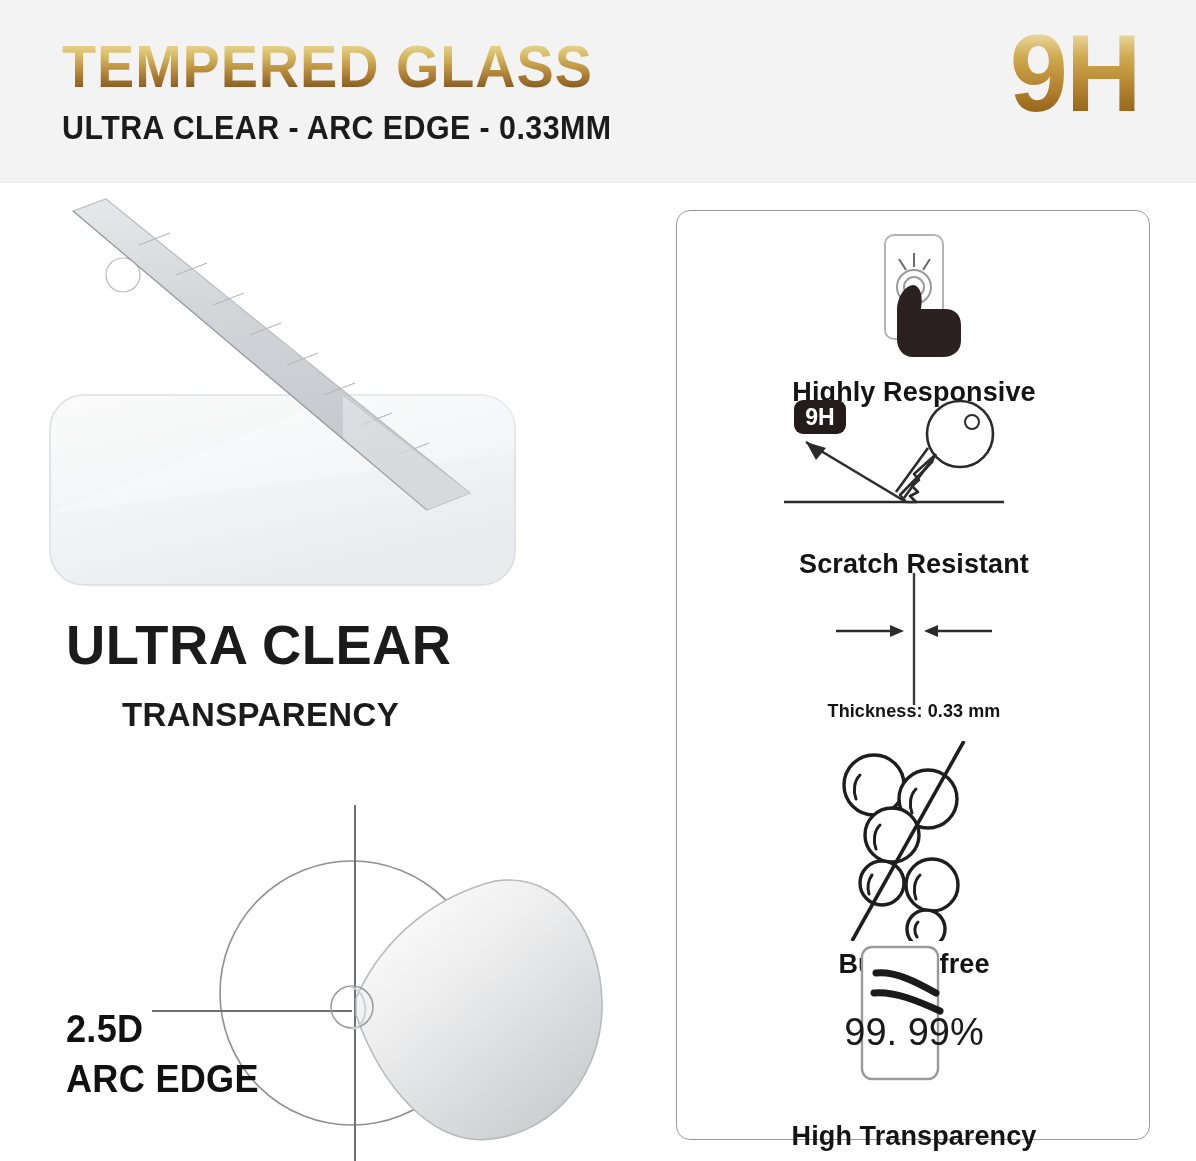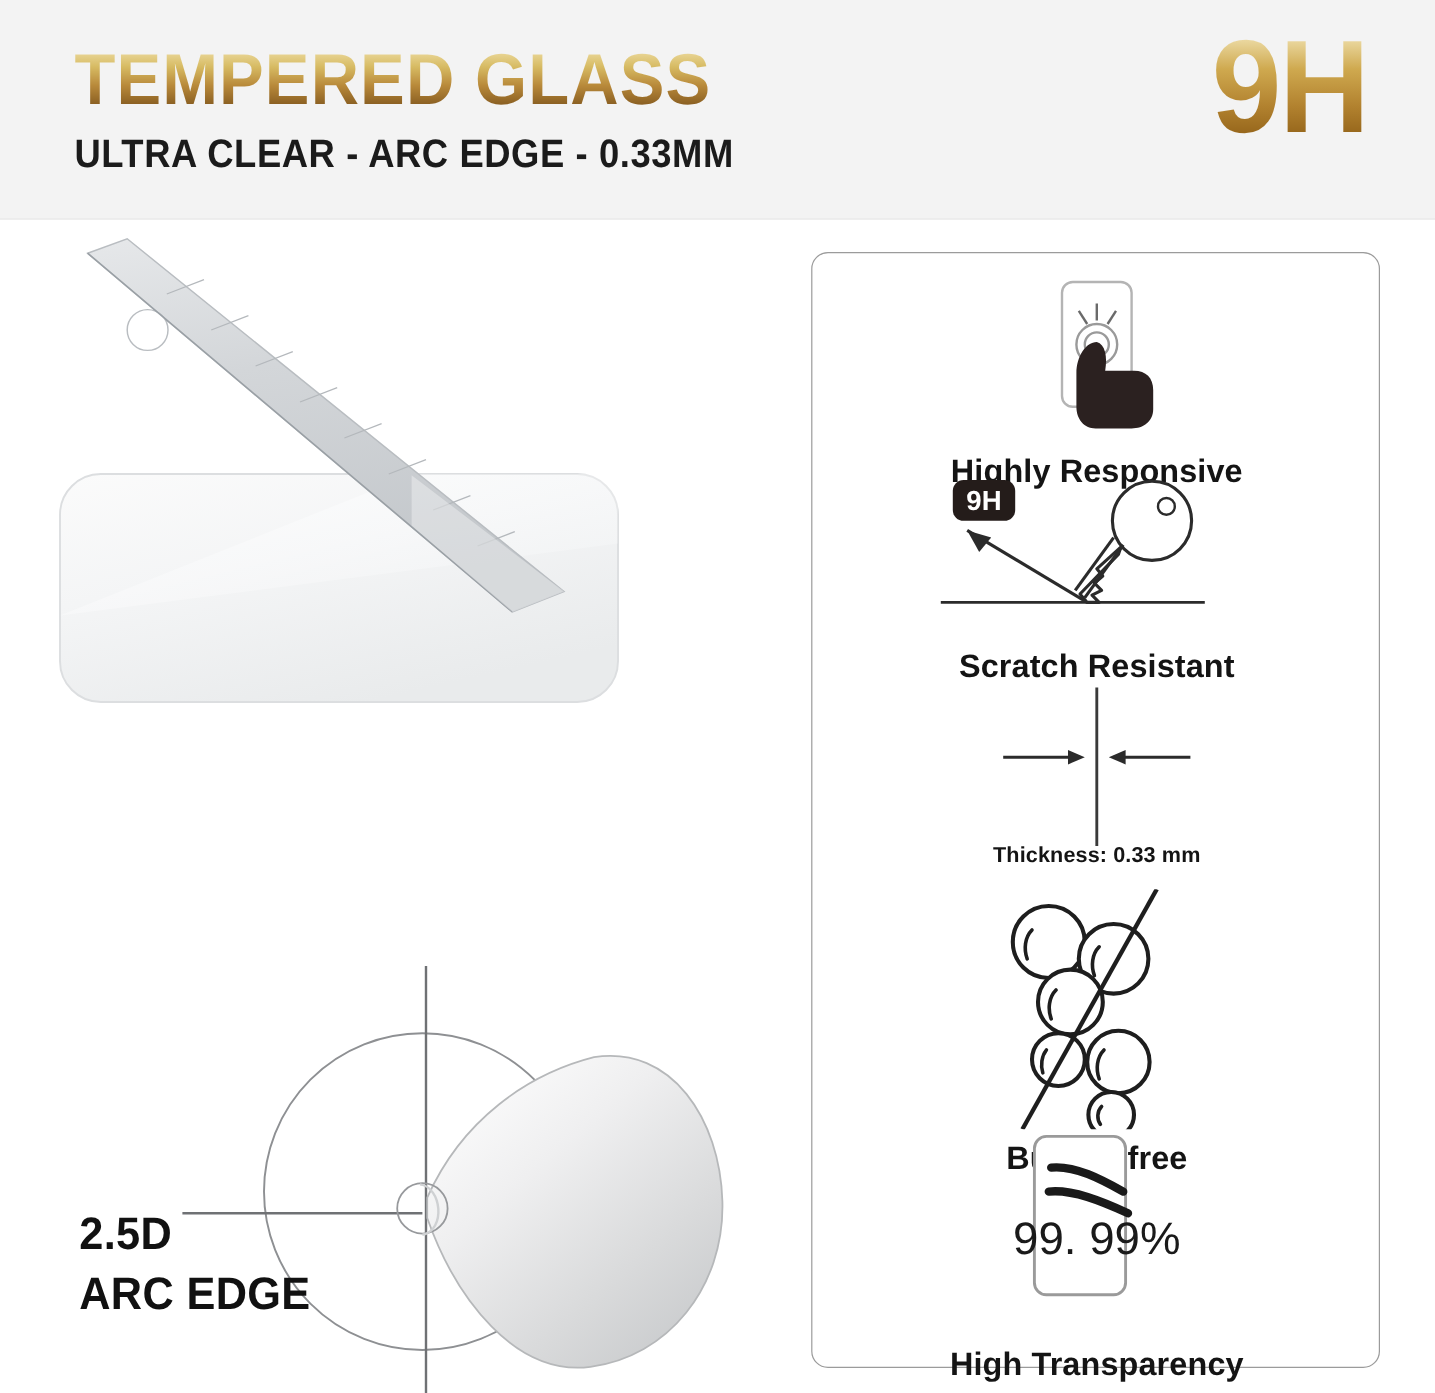--- a/index.html
+++ b/index.html
@@ -82,21 +82,21 @@
     display:flex; flex-direction:column; align-items:center;
   }
   .feature .icon { display:block; }
   .feature .flabel {
     font-size:27px; font-weight:bold; color:#141414; letter-spacing:0.1px;
     white-space:nowrap;
   }
   .f-responsive { top:14px; }
   .f-responsive .flabel { margin-top:8px; }
   .f-scratch { top:183px; }
-  .f-scratch .flabel { margin-top:11px; }
+  .f-scratch .flabel { margin-top:21px; }
   .f-thickness { top:358px; }
   .f-thickness .flabel { margin-top:-12px; font-size:18px; }
   .f-bubble { top:530px; }
   .f-bubble .flabel { margin-top:4px; }
   .f-transparency { top:730px; }
   .f-transparency .flabel { margin-top:26px; }
 </style>
 </head>
 <body>
 
@@ -148,20 +148,24 @@
 
         <circle cx="123" cy="92" r="17" fill="#ffffff" stroke="#b9bdc1" stroke-width="1.2"></circle>
 
         <path d="M73 28 L427 327" stroke="#9aa0a5" stroke-width="1.3" fill="none"></path>
       </g>
 
       <path d="M343 213 L470 310 L427 327 L343 255 Z" fill="#ffffff" opacity="0.35"></path>
     </svg>
   </div>
 
+  <div class="ultra-clear-block">
+    <div class="ultra-clear">ULTRA CLEAR</div>
+    <div class="transparency">TRANSPARENCY</div>
+  </div>
 
   <div class="arc-edge-area">
     <svg width="660" height="378" viewBox="0 0 660 378">
       <defs>
         <linearGradient id="edgeGrad" x1="0.1" y1="0" x2="0.9" y2="1">
           <stop offset="0%" stop-color="#ffffff"></stop>
           <stop offset="35%" stop-color="#efeff0"></stop>
           <stop offset="70%" stop-color="#d9dadb"></stop>
           <stop offset="100%" stop-color="#c6c8ca"></stop>
         </linearGradient>

